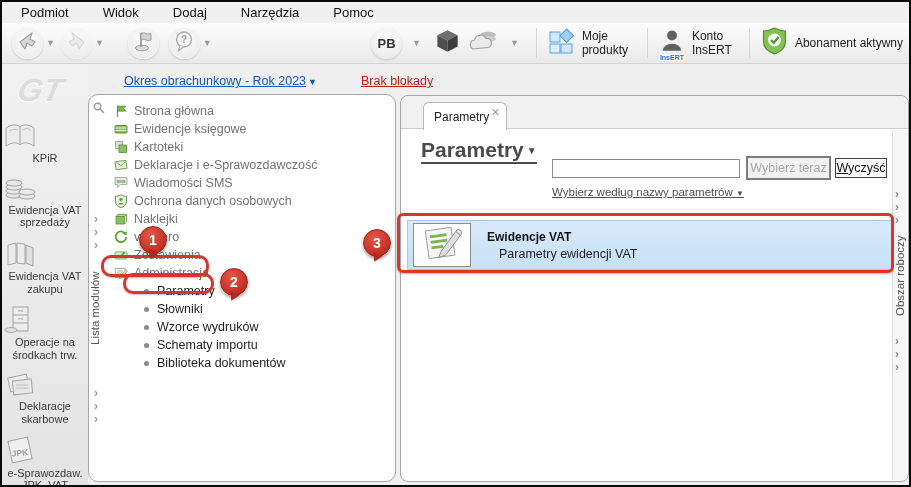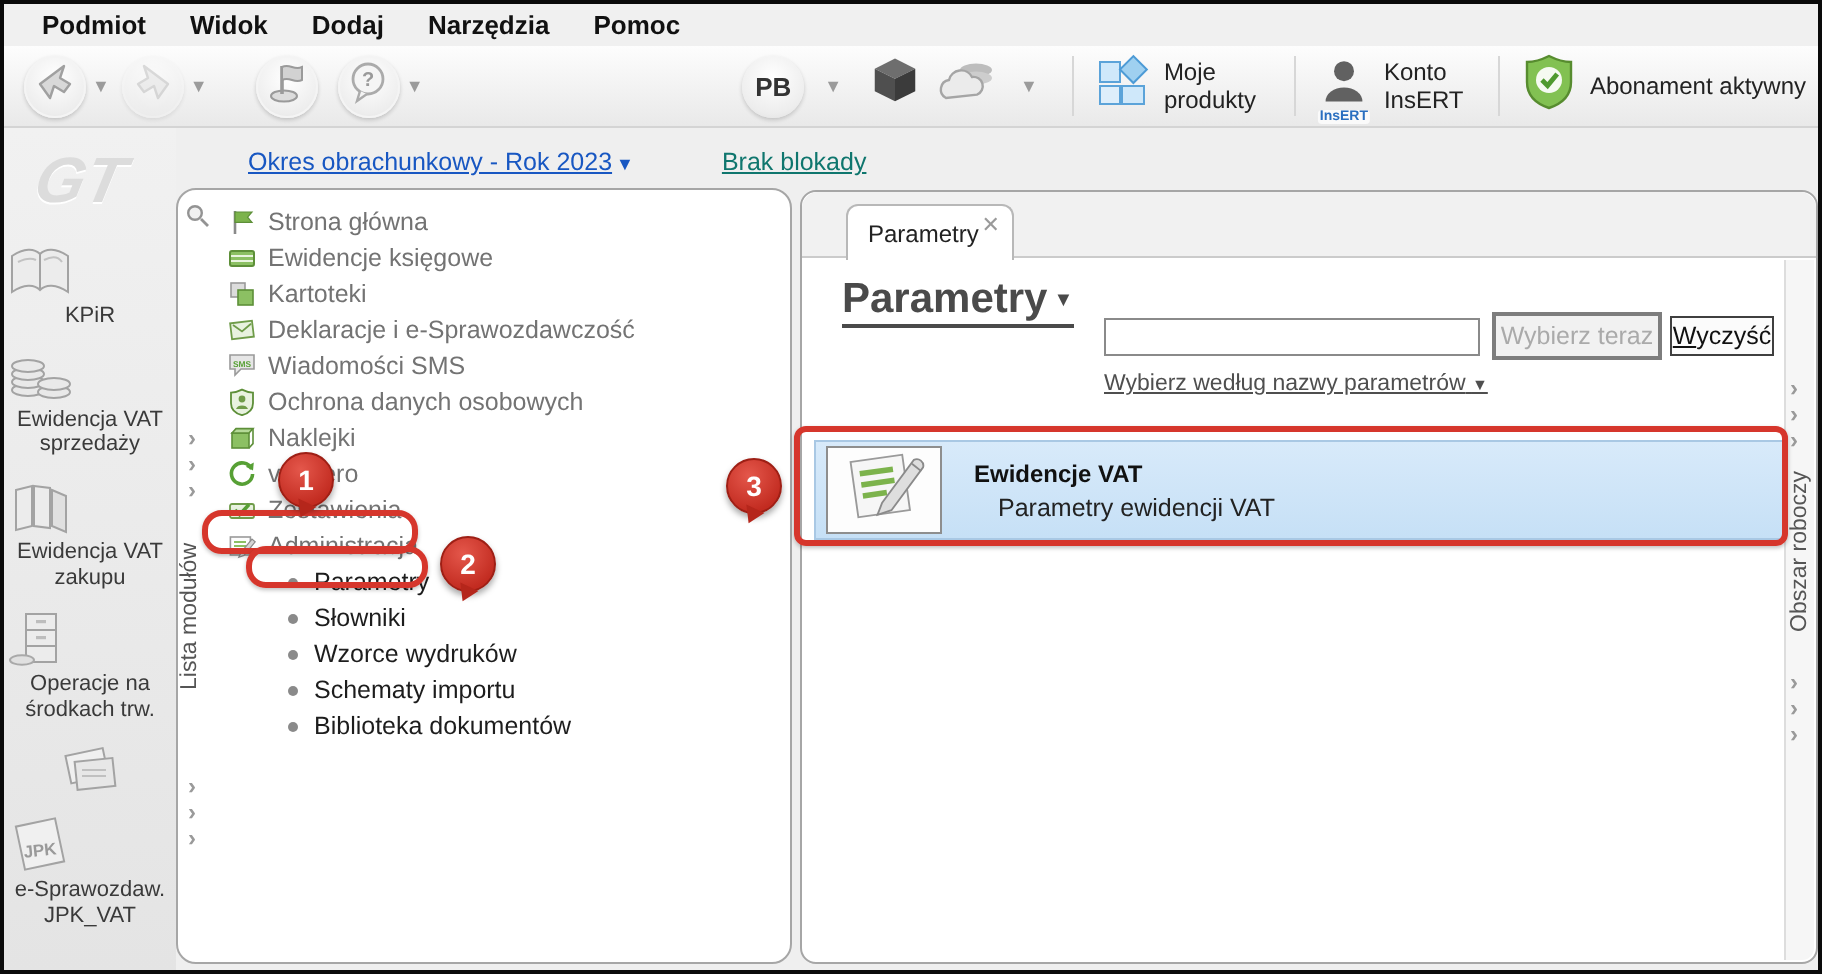--- a/index.html
+++ b/index.html
@@ -1,21 +1,21 @@
 <!DOCTYPE html>
 <html><head>
 <meta charset="utf-8">
 <style>
   * { margin:0; padding:0; box-sizing:border-box; }
   html,body { width:911px; height:487px; }
   body { font-family:"Liberation Sans", sans-serif; background:#fff; }
   .frame { position:relative; width:911px; height:487px; border:2px solid #0a0a0a; background:#efefef; overflow:hidden; }
 
   
-  .menubar { position:absolute; left:0; top:0; width:907px; height:21px; background:#f0f0f0; display:flex; align-items:center; gap:0; padding-left:8px;font-weight:bold; }
+  .menubar { position:absolute; left:0; top:0; width:907px; height:21px; background:#f0f0f0; display:flex; align-items:center; gap:12px; padding-left:8px; }
   .menubar span { font-size:13px; color:#111; padding:2px 11px; cursor:default; }
 
   
   .toolbar { position:absolute; left:0; top:21px; width:907px; height:41px; background:linear-gradient(#fdfdfd,#e9e9e9); border-bottom:1px solid #d4d4d4; }
   .tb-left { position:absolute; left:10px; top:0; height:100%; display:flex; align-items:center; }
   .tb-circle { width:31px; height:31px; border-radius:50%; background:radial-gradient(circle at 50% 35%, #ffffff, #ededed 70%, #e0e0e0); box-shadow:0 1px 2px rgba(0,0,0,.18), inset 0 0 0 1px #f4f4f4; display:flex; align-items:center; justify-content:center; }
   .caret { font-size:9px; color:#9b9b9b; margin:0 6px 0 3px; }
   .dim { opacity:.45; }
   .tb-right { position:absolute; right:4px; top:0; height:100%; display:flex; align-items:center; gap:7px; }
   .tb-label { font-size:12px; color:#222; line-height:1.2; }
@@ -29,21 +29,21 @@
   .gt-watermark { position:absolute; left:16px; top:8px; font-size:32px; font-weight:bold; font-style:italic; color:#dcdcdc; transform:skewX(-12deg); text-shadow:0 1px 0 #fff; }
   .modules { position:absolute; left:0; top:56px; width:86px; display:flex; flex-direction:column; align-items:center; }
   .module { display:flex; flex-direction:column; align-items:flex-start; margin-bottom:9px; cursor:pointer; }
   .module svg { display:block; }
   .module .mlabel { font-size:11px; color:#3a3a3a; text-align:center; width:84px; line-height:1.15; margin-top:2px; }
 
   
   .periodbar { position:absolute; left:122px; top:72px; display:flex; gap:44px; align-items:center; }
   .period-link { font-size:12.5px; color:#1857c2; text-decoration:underline; cursor:pointer; }
   .period-link .tri { color:#1857c2; font-size:9px; text-decoration:none; display:inline-block; margin-left:2px; }
-  .lock-link { font-size:12.5px; color:#0f766e; text-decoration:underline; cursor:pointer; }
+  .lock-link { font-size:12.5px; color:#b91c1c; text-decoration:underline; cursor:pointer; }
 
   
   .tree-panel { position:absolute; left:86px; top:92px; width:308px; height:388px; background:#fff; border:1px solid #a6a6a6; border-radius:10px; }
   .tree-strip { position:absolute; left:0; top:0; width:21px; height:100%; }
   .pin { position:absolute; left:3px; top:6px; }
   .chevs { position:absolute; left:5px; width:12px; color:#9a9a9a; font-size:12px; font-weight:bold; line-height:13px; }
   .chevs span { display:block; }
   .vlabel { position:absolute; white-space:nowrap; font-size:11.5px; color:#555; transform:rotate(-90deg); transform-origin:center; }
   .tree-strip .vlabel { left:-26px; top:212px; width:64px; text-align:center; }
   .tree-rows { position:absolute; left:24px; top:7px; right:4px; }
@@ -233,20 +233,21 @@
         <div class="mlabel">Operacje na środkach trw.</div>
       </div>
       <div class="module">
         <span class="ticon">
             <svg width="34" height="28" viewBox="0 0 34 28">
               <rect x="6" y="6" width="19" height="14" transform="rotate(-12 15 13)" fill="#f0f0f0" stroke="#a3a3a3"></rect>
               <rect x="10" y="10" width="19" height="14" transform="rotate(-6 19 17)" fill="#e7e7e7" stroke="#a3a3a3"></rect>
               <path d="M13 15 h12 M13 18 h12" stroke="#c0c0c0"></path>
             </svg>
           </span>
+        <div class="mlabel">Deklaracje skarbowe</div>
       </div>
       <div class="module">
         <span class="ticon">
             <svg width="34" height="30" viewBox="0 0 34 30">
               <rect x="7" y="4" width="20" height="22" transform="rotate(-12 17 15)" fill="#f0f0f0" stroke="#a3a3a3"></rect>
               <text x="17" y="21" font-size="8.5" font-weight="bold" text-anchor="middle" fill="#9a9a9a" transform="rotate(-6 17 18)">JPK</text>
             </svg>
           </span>
         <div class="mlabel">e-Sprawozdaw. JPK_VAT</div>
       </div>

